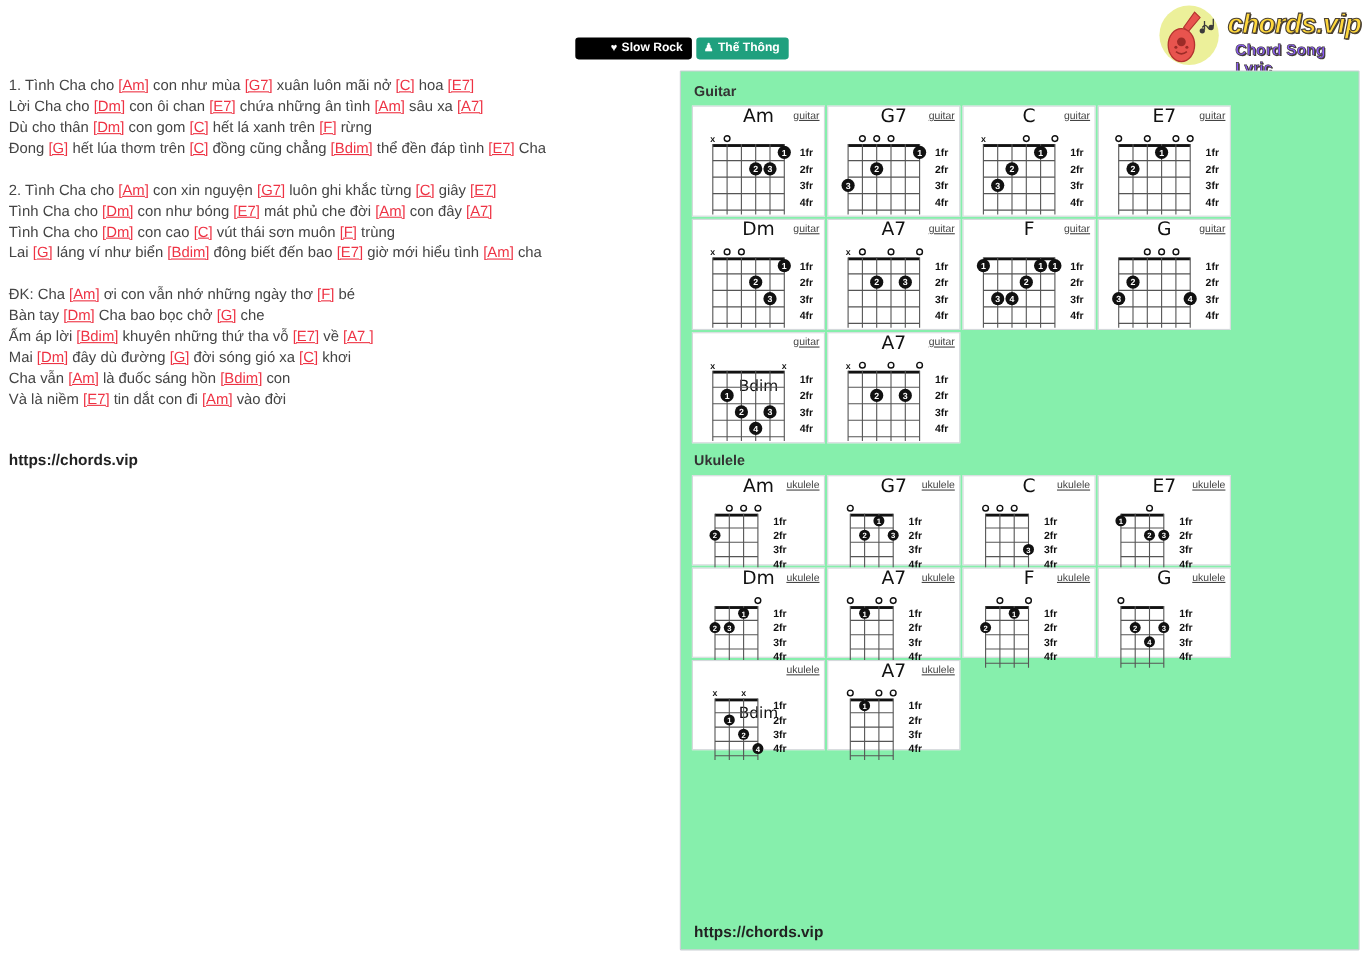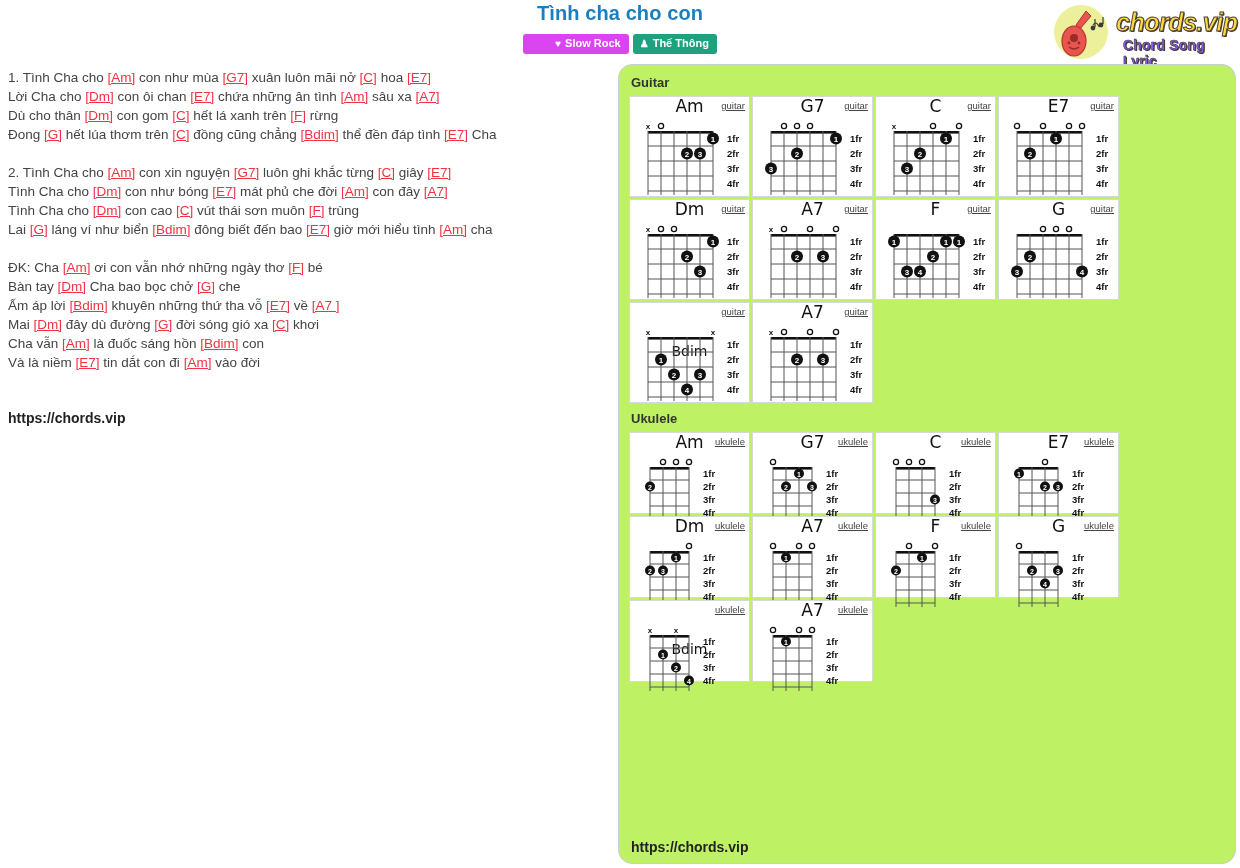--- a/index.html
+++ b/index.html
@@ -79,23 +79,23 @@
   }
   .lyrics .ln{display:block;min-height:19px;}
   .lyrics .ch{color:#ee3344;text-decoration:underline;}
   .left-url{
     margin-top:38px;
     font-size:14px;font-weight:bold;color:#222;
   }
   
   .right-col{
     position:absolute;left:618px;top:2px;width:618px;bottom:4px;
-    background:#bef264;
+    background:#86efac;
     border:1px solid #c9cfd4;
-    border-radius:14px;
+    border-radius:1px;
     box-sizing:border-box;
     padding:8px 10px 10px 10px;
   }
   .sec-label{
     font-size:13px;font-weight:bold;color:#333;
     margin:2px 0 6px 2px;
   }
   .chord-row{display:flex;gap:2px;margin-bottom:2px;}
   .chord-card{
     background:#fff;
@@ -126,22 +126,21 @@
   .footer-url{
     position:absolute;left:12px;bottom:8px;
     font-size:14px;font-weight:bold;color:#222;
   }
   svg{display:block;}
 </style>
 </head>
 <body>
 
 <div class="header">
-  <div class="song-title">Tình cha cho con</div>
-  <div class="badges"><span class="badge" style="background: #d946ef; padding-left: 32px;"><span class="bicon">♥</span><span>Slow Rock</span></span><span class="badge author" style="background: rgb(31, 160, 126);"><span class="bicon">♟</span><span>Thế Thông</span></span></div>
+  <div class="badges"><span class="badge" style="background: #000000; padding-left: 32px;"><span class="bicon">♥</span><span>Slow Rock</span></span><span class="badge author" style="background: rgb(31, 160, 126);"><span class="bicon">♟</span><span>Thế Thông</span></span></div>
   <div class="logo">
     <div class="logo-circle"></div>
     <svg class="logo-guitar" width="48" height="52" viewBox="0 0 48 52">
       <path d="M26 4 L31 9 L20 22 L16 18 Z" fill="#e8544e" stroke="#b3332f" stroke-width="1"></path>
       <ellipse cx="14" cy="34" rx="12" ry="15" fill="#e8544e" stroke="#b3332f" stroke-width="1.2"></ellipse>
       <circle cx="14" cy="31" r="4" fill="#9c2b27"></circle>
       <path d="M9 40 q5 4 10 0" stroke="#9c2b27" stroke-width="1.4" fill="none"></path>
       <circle cx="9" cy="36" r="1.4" fill="#9c2b27"></circle>
       <circle cx="19" cy="36" r="1.4" fill="#9c2b27"></circle>
       <path d="M33 18 q3 -4 5 0 t5 -2" stroke="#3b3b3b" stroke-width="1.2" fill="none"></path>

